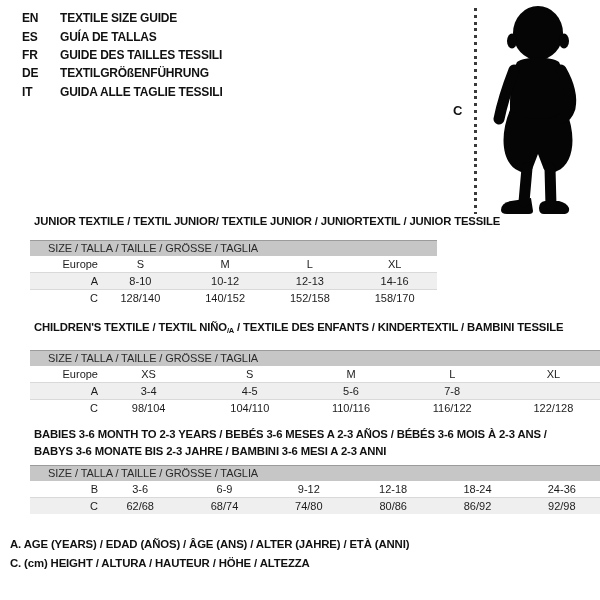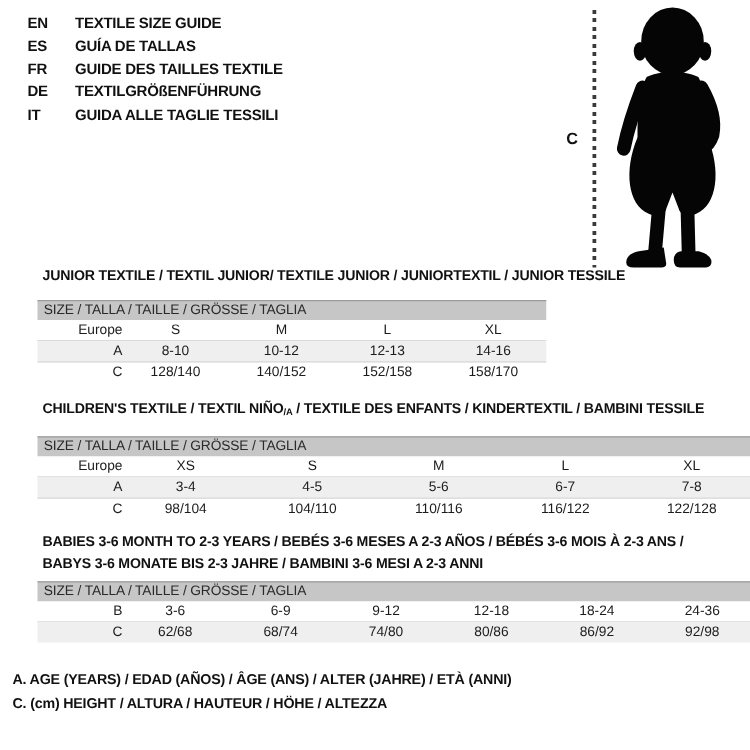--- a/index.html
+++ b/index.html
@@ -36,21 +36,21 @@
   #section-2{top:426px}
   .table-title{margin-left:4px;font-weight:700;font-size:11.3px;line-height:14px;letter-spacing:-0.15px;white-space:nowrap}
   #section-2 .table-title .title-line{line-height:16.5px}
   .size-table{margin-top:12px}
   #section-0 .size-table{width:407px}
   #section-1 .size-table,#section-2 .size-table{width:574px}
   #section-2 .size-table{margin-top:6px}
   .table-header-bar{
     height:15px;line-height:15px;background:var(--header-bar);
     border-top:1px solid var(--bar-border);
-    padding-left:5px;font-size:11px;color:#2a2a2a;letter-spacing:-0.1px;
+    padding-left:18px;font-size:11px;color:#2a2a2a;letter-spacing:-0.1px;
   }
   .trow{display:grid;height:16px;line-height:16px;font-size:11px;border-bottom:1px solid #d9d9d9;color:#1c1c1c}
   .trow.shaded{background:var(--shaded-row)}
   .trow.last{border-bottom:none}
   .rlabel{padding-left:5px;text-align:right}
   .cell{text-align:center}
   .sub{font-size:7.5px;vertical-align:-2px}
 
   
   .notes-block{position:absolute;left:10px;top:535px}
@@ -65,21 +65,21 @@
       <div class="lang-row">
         <div class="lang-code">EN</div>
         <div class="lang-label">TEXTILE SIZE GUIDE</div>
       </div>
       <div class="lang-row">
         <div class="lang-code">ES</div>
         <div class="lang-label">GUÍA DE TALLAS</div>
       </div>
       <div class="lang-row">
         <div class="lang-code">FR</div>
-        <div class="lang-label">GUIDE DES TAILLES TEXTILE</div>
+        <div class="lang-label">GUIDE DES TAILLES TESSILI</div>
       </div>
       <div class="lang-row">
         <div class="lang-code">DE</div>
         <div class="lang-label">TEXTILGRÖßENFÜHRUNG</div>
       </div>
       <div class="lang-row">
         <div class="lang-code">IT</div>
         <div class="lang-label">GUIDA ALLE TAGLIE TESSILI</div>
       </div>
     </div>
@@ -148,21 +148,20 @@
           <div class="cell">S</div>
           <div class="cell">M</div>
           <div class="cell">L</div>
           <div class="cell">XL</div>
         </div>
         <div class="trow shaded" style="grid-template-columns: 68px repeat(5, 1fr);">
           <div class="rlabel">A</div>
           <div class="cell">3-4</div>
           <div class="cell">4-5</div>
           <div class="cell">5-6</div>
-          <div class="cell">6-7</div>
           <div class="cell">7-8</div>
         </div>
         <div class="trow last" style="grid-template-columns: 68px repeat(5, 1fr);">
           <div class="rlabel">C</div>
           <div class="cell">98/104</div>
           <div class="cell">104/110</div>
           <div class="cell">110/116</div>
           <div class="cell">116/122</div>
           <div class="cell">122/128</div>
         </div>

